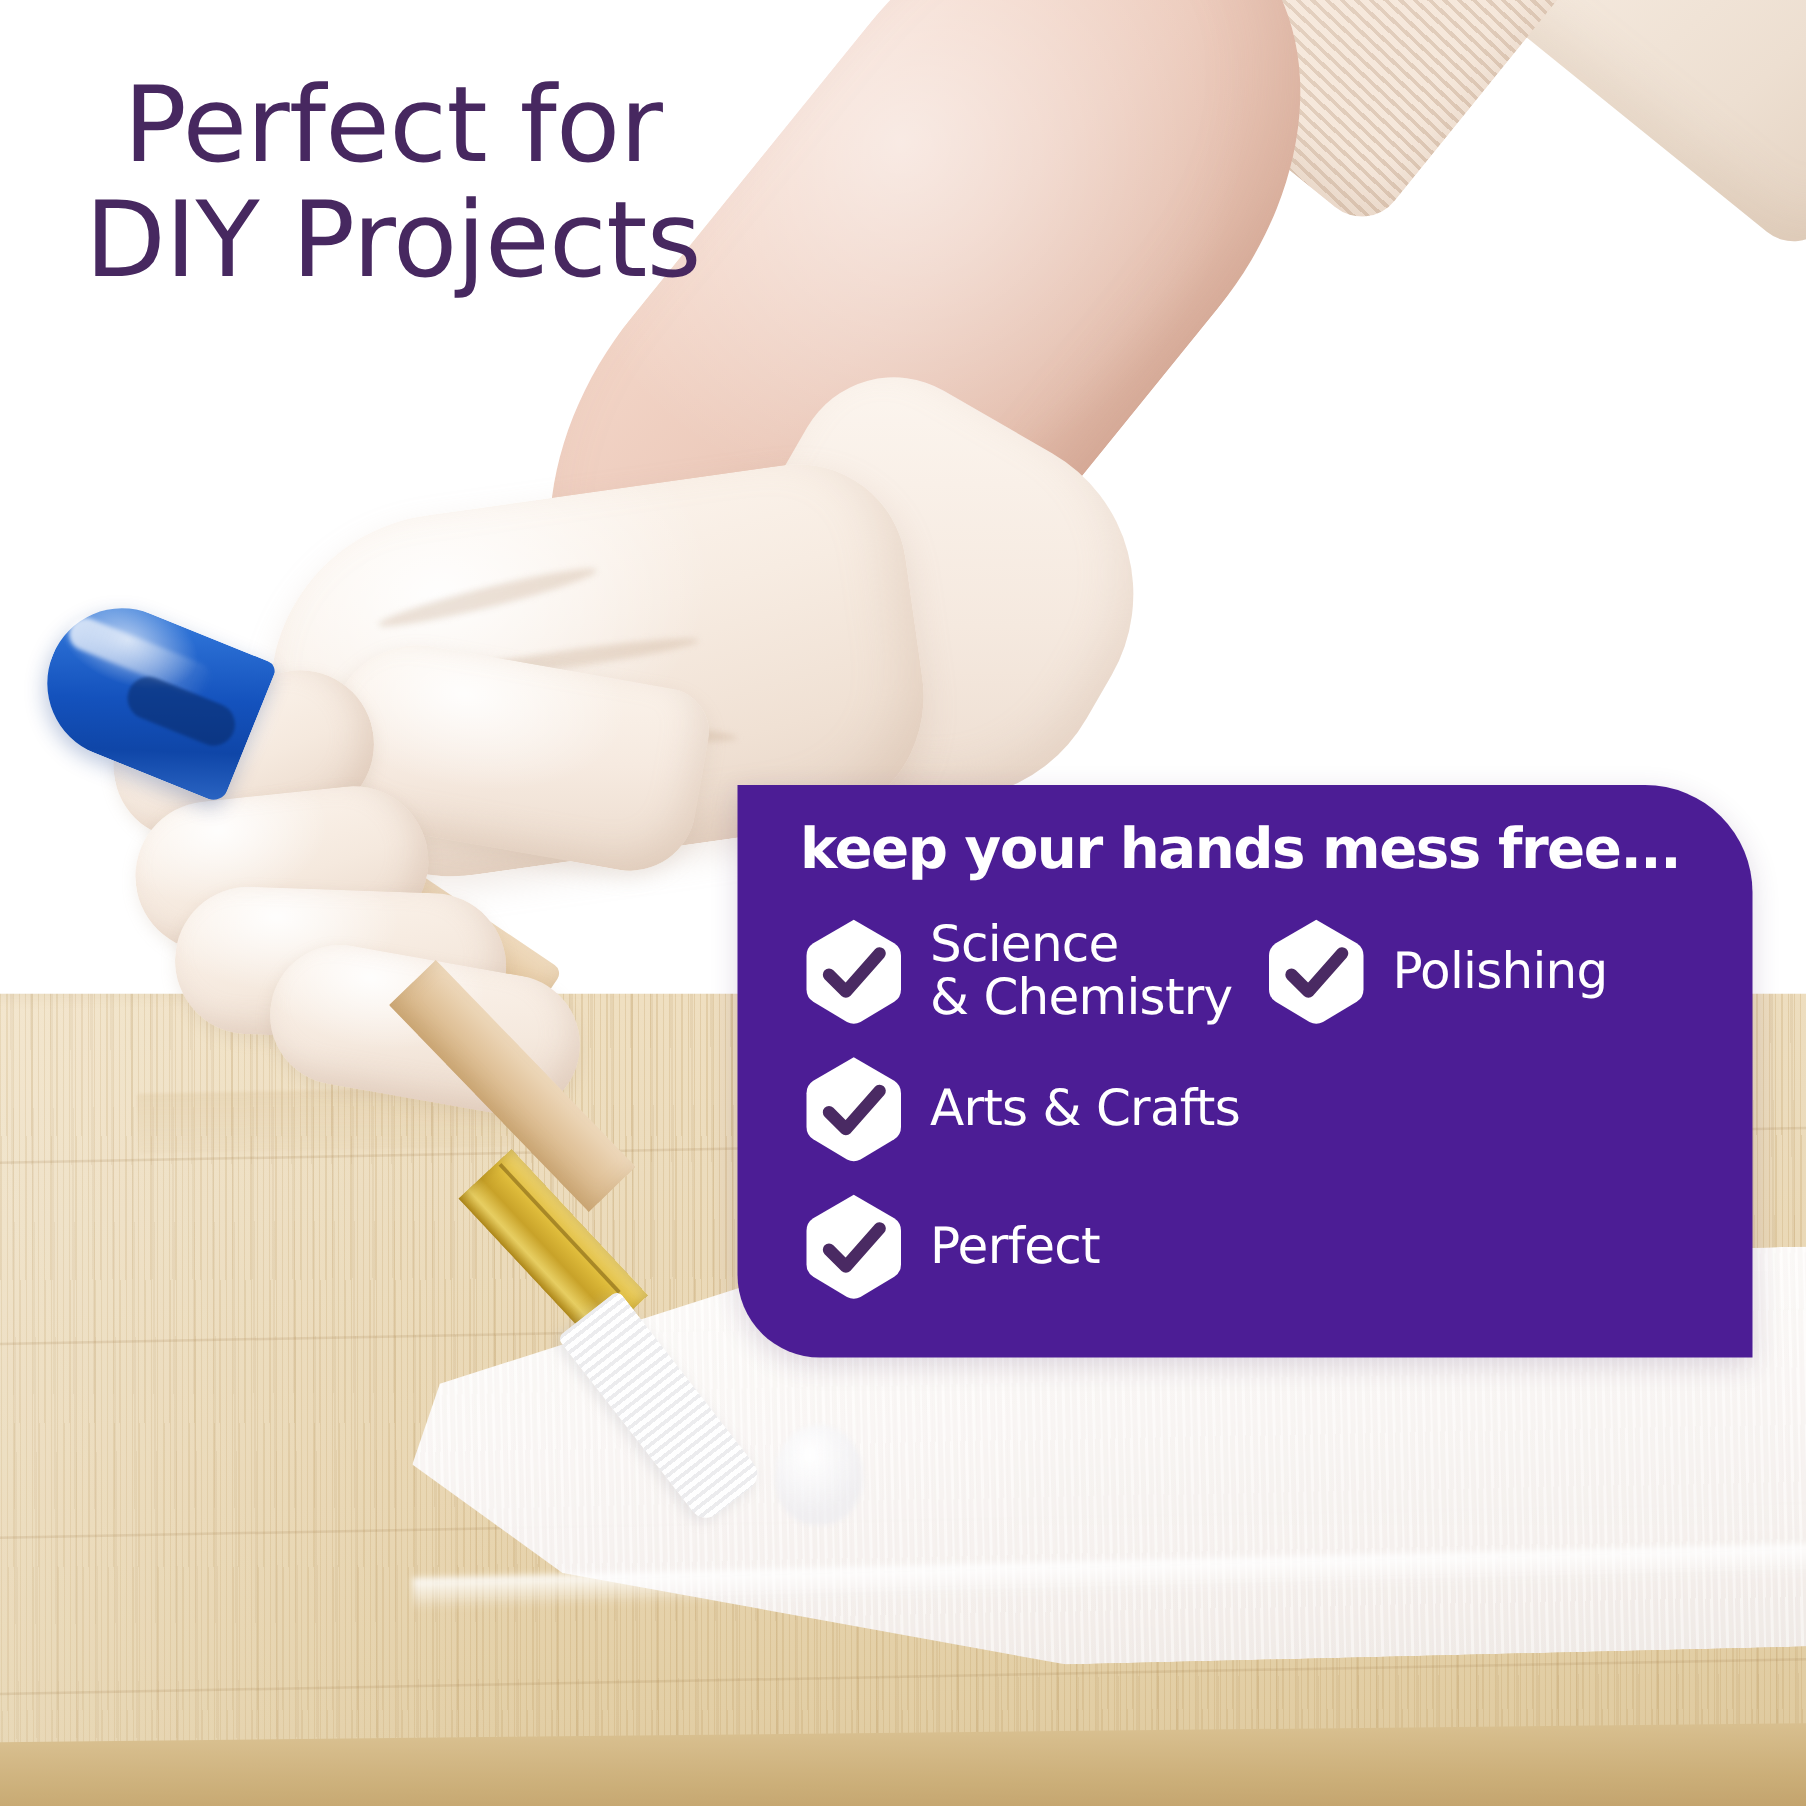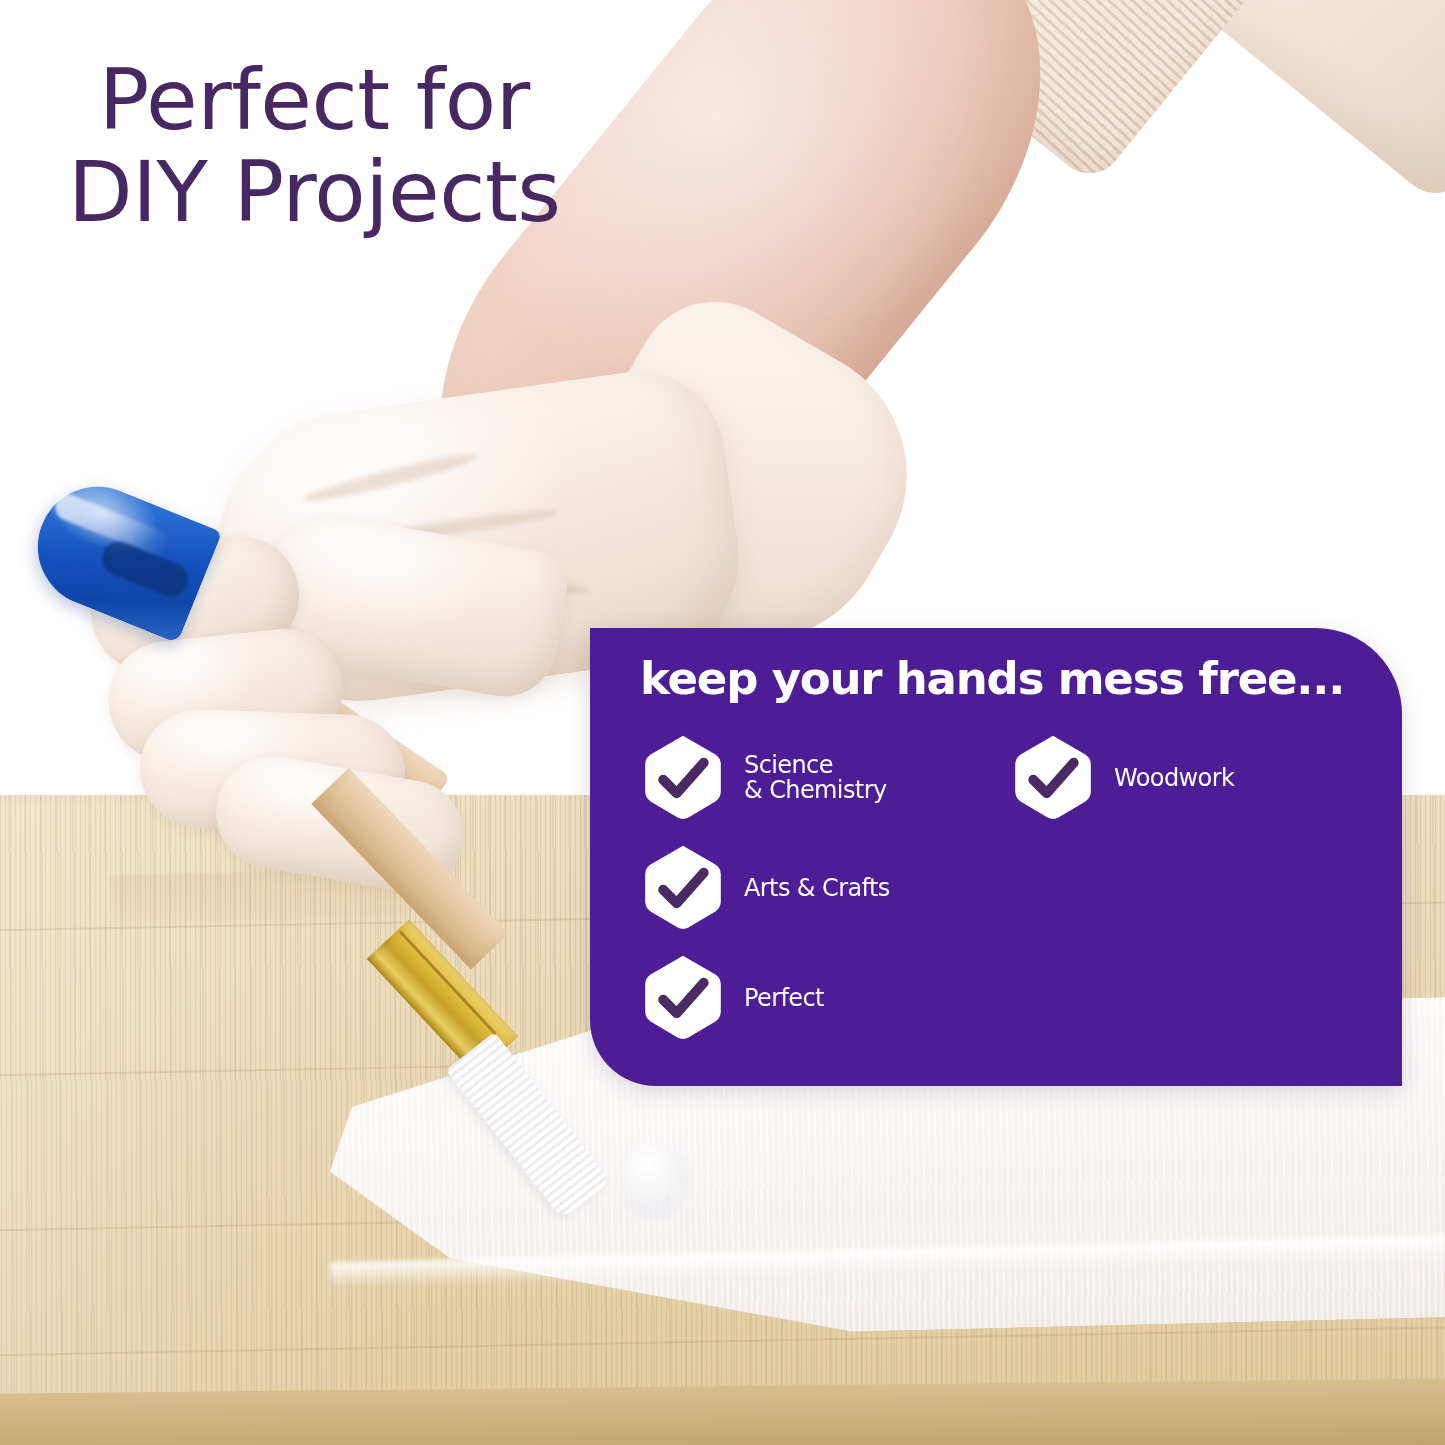--- a/index.html
+++ b/index.html
@@ -271,21 +271,21 @@
     position:absolute; left:48px; top:104px;
     width:740px; display:flex; gap:0;
   }
   .col{ width:372px; display:flex; flex-direction:column; gap:18px; }
   .item{ display:flex; align-items:center; gap:16px; min-height:92px; }
   .badge{
     flex:0 0 auto; width:90px; height:90px; position:relative;
   }
   .badge svg{ display:block; width:90px; height:90px; }
   .item-label{
-    color:#ffffff; font-size:24px; line-height:1.04;
+    color:#ffffff; font-size:40px; line-height:1.04;
     font-weight:400; letter-spacing:-.6px;
     font-family:"DejaVu Sans", sans-serif;
     white-space:pre-line;
   }
 </style>
 </head>
 <body>
 
 <div id="stage">
 
@@ -370,29 +370,29 @@
               <path d="M50 3 L86 24 Q92 28 92 35 L92 65 Q92 72 86 76 L56 94 Q50 97 44 94 L14 76 Q8 72 8 65 L8 35 Q8 28 14 24 Z" fill="#ffffff"></path>
               <path d="M28 52 L43 67 L73 33" fill="none" stroke="#4a2a63" stroke-width="11" stroke-linecap="round" stroke-linejoin="round"></path>
             </svg>
           </span>
           <span class="item-label">Perfect</span>
         </div>
       </div>
 
       <div class="col">
 
-
-
         <div class="item">
           <span class="badge">
             <svg viewBox="0 0 100 100" aria-hidden="true">
               <path d="M50 3 L86 24 Q92 28 92 35 L92 65 Q92 72 86 76 L56 94 Q50 97 44 94 L14 76 Q8 72 8 65 L8 35 Q8 28 14 24 Z" fill="#ffffff"></path>
               <path d="M28 52 L43 67 L73 33" fill="none" stroke="#4a2a63" stroke-width="11" stroke-linecap="round" stroke-linejoin="round"></path>
             </svg>
           </span>
-          <span class="item-label">Woodwork</span>
+          <span class="item-label">Polishing</span>
         </div>
+
+
       </div>
 
     </div>
   </div>
 
 </div>
 
 </body></html>

